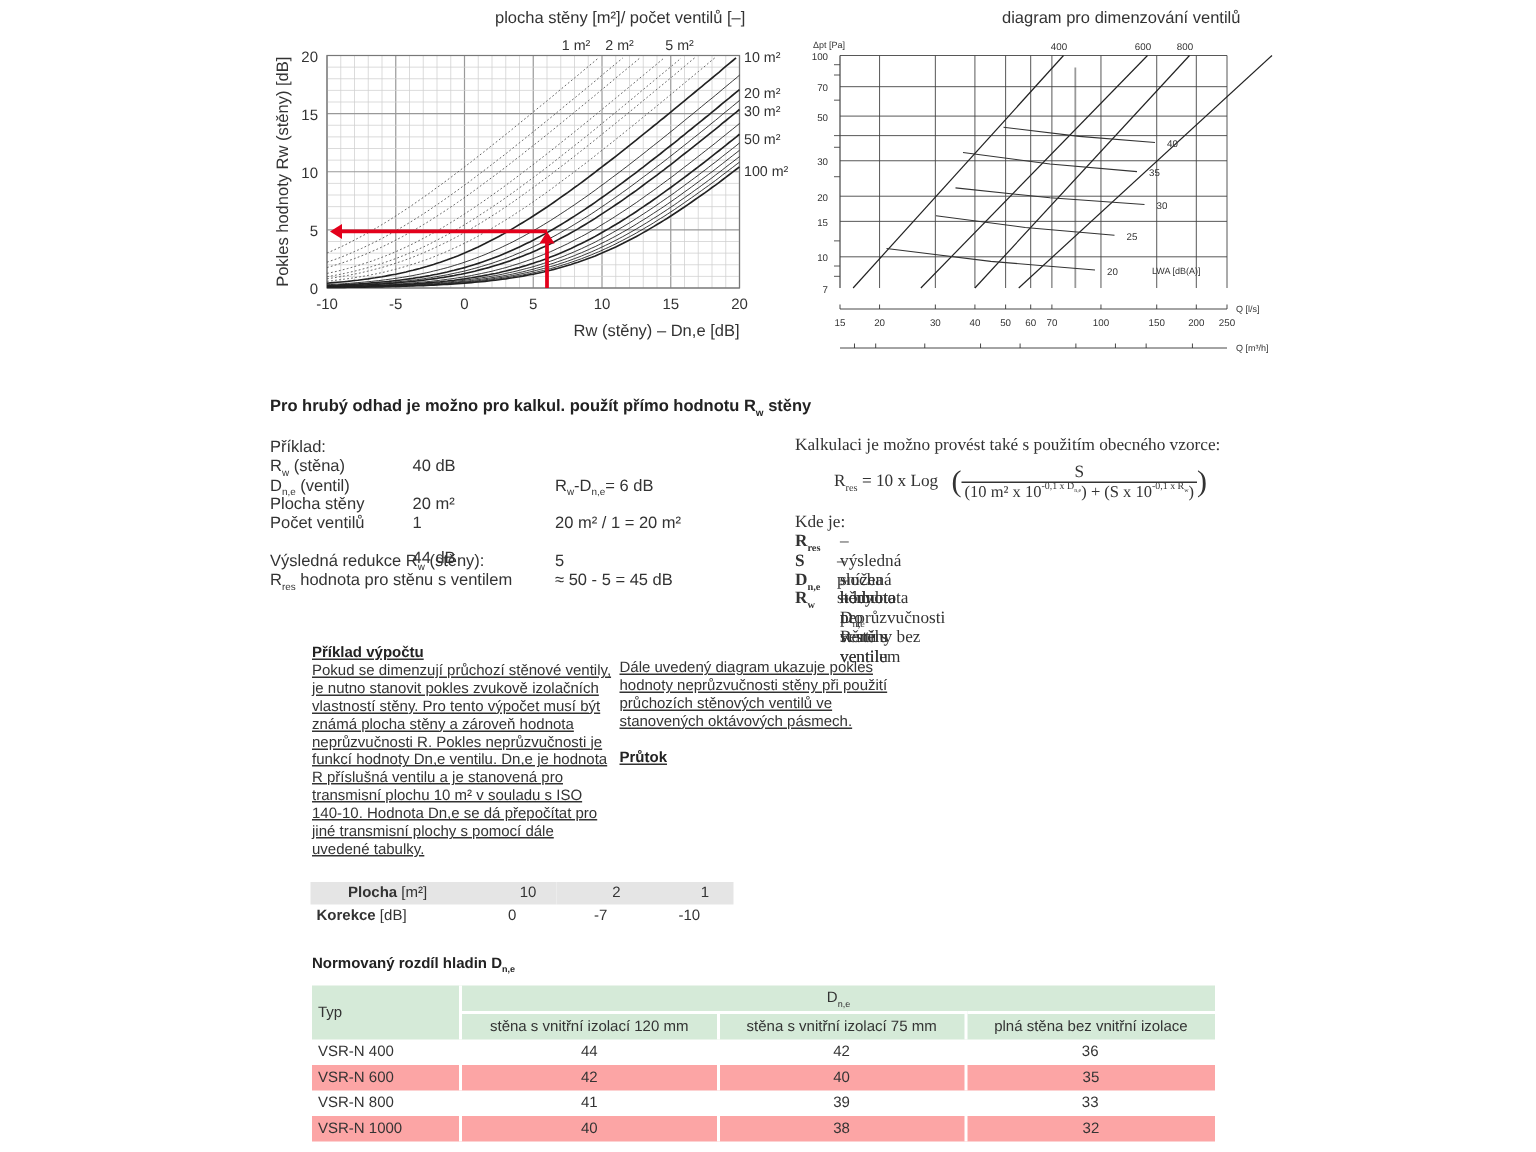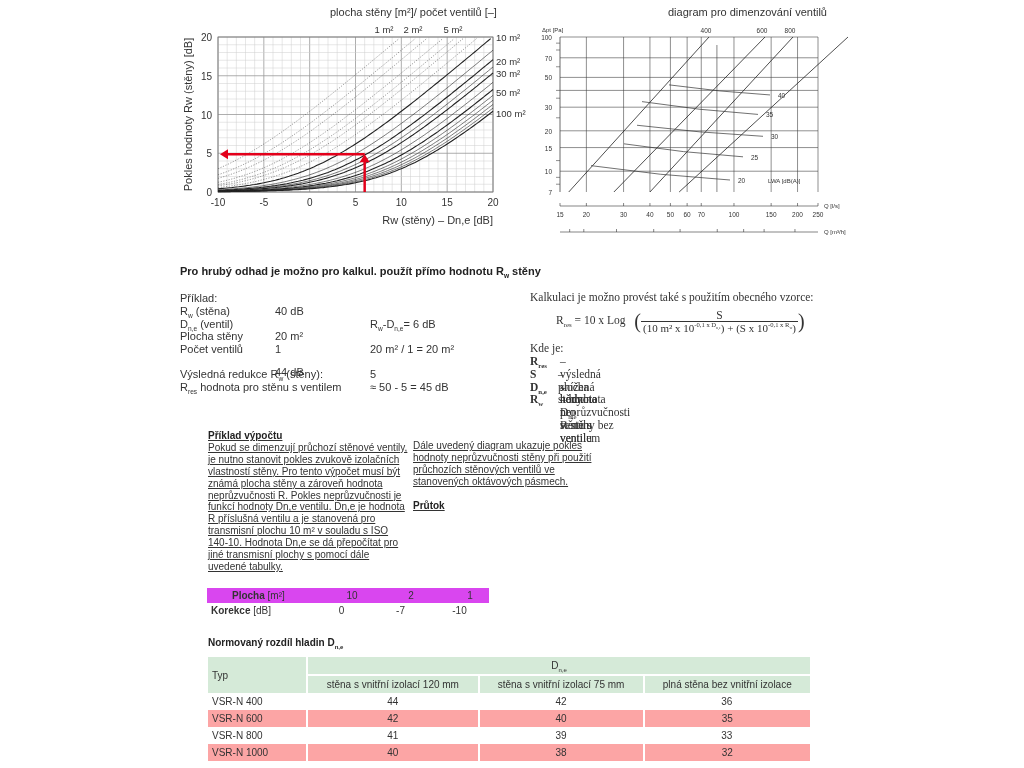--- a/index.html
+++ b/index.html
@@ -20,21 +20,21 @@
   .fm { font-size:11.5px; color:#333;font-family:Liberation Serif, serif; }
   .frac { display:inline-block; vertical-align:middle; text-align:center; }
   .frac .num { display:block; border-bottom:1px solid #333; padding:0 2px; }
   .frac .den { display:block; padding:0 2px; font-size:11px; }
 
   .para { font-size:10px; line-height:11.9px; color:#333;text-decoration:underline; }
   .para b { color:#222; }
 
   table { border-collapse:collapse; }
   .corr td { font-size:10px; padding:2px 4px; color:#333; text-align:center; }
-  .corr tr:first-child td { background:#d946ef;padding-left:25px; }
+  .corr tr:first-child td { background:#e5e5e5;padding-left:25px; }
   .corr td.lab { text-align:left; }
 
   .dne { font-size:10px; color:#333; }
   .dne td, .dne th { padding:0 4px; height:17px; font-weight:normal; text-align:center; }
   .dne .hd { background:#d5ead8; }
   .dne tr.g td { background:#fca5a5; }
   .dne td.typ { text-align:left; }
   .dne .sep { border-left:2px solid #fff; }
   .dne .hsep { border-top:2px solid #fff; }
 </style>

